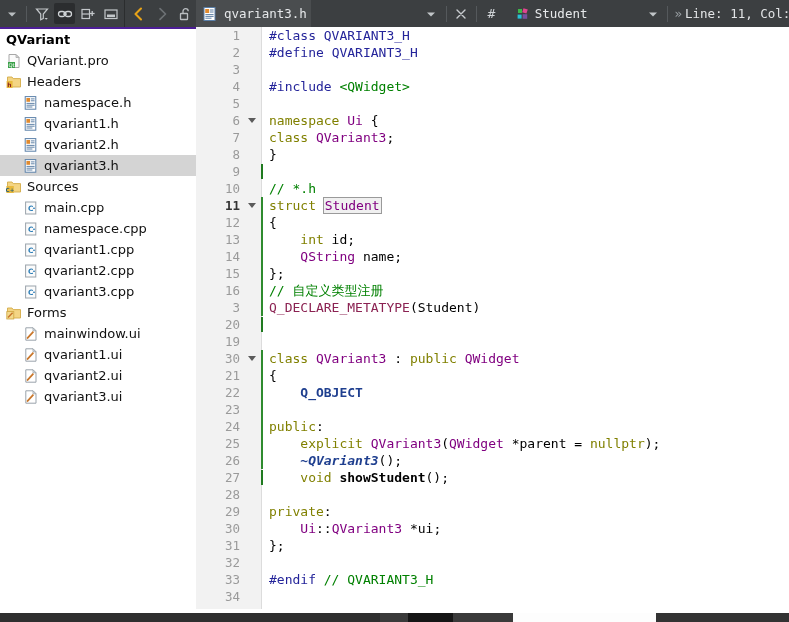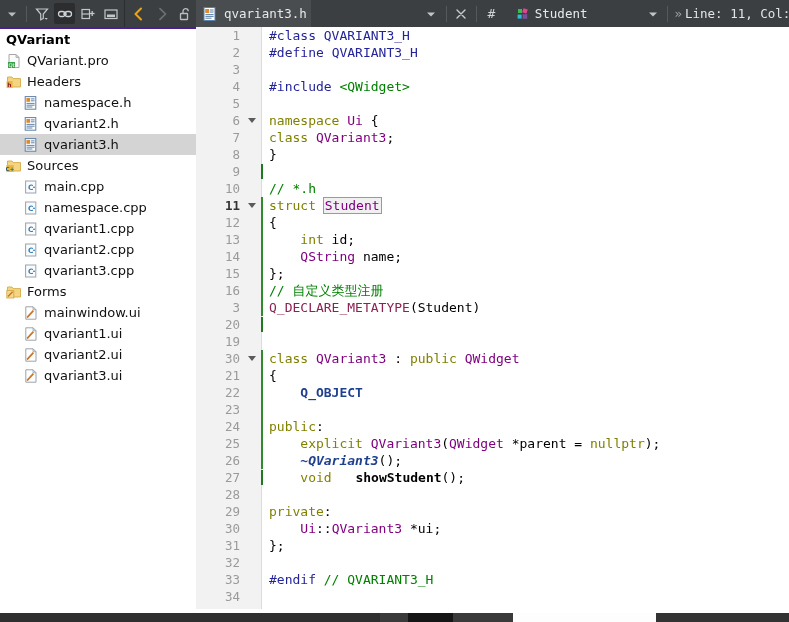--- a/index.html
+++ b/index.html
@@ -150,21 +150,21 @@
   }
 
   
   .k  { color: #808000; }            
   .pp { color: #24249a; }            
   .ty { color: #800080; }            
   .cm { color: #008000; }            
   .st { color: #008000; }            
   .mac{ color: #8b2252; }            
   .ob { color: #1f3f8f; font-weight: bold; }  
-  .fn { color: #000; font-weight: bold; margin-left: 16px; }     
+  .fn { color: #000; font-weight: bold; }     
   .dt { color: #1f3f8f; font-weight: bold; font-style: italic; } 
   .pl { color: #000; }
   .symbox {
     border: 1px solid #9a9a9a; background: #f0f0f0;
     padding: 0 1px; margin: 0 -1px; color: #800080;
   }
 
   
   .edge-bottom {
     position: absolute; left: 196px; top: 609px;
@@ -324,20 +324,34 @@
               <rect x="2.2" y="1.6" width="10.6" height="12.6" fill="#ffffff" stroke="#5b80a9" stroke-width="1"></rect>
               <rect x="3.4" y="3" width="3.6" height="3.8" fill="#e08a2e"></rect>
               <line x1="7.8" y1="3.9" x2="11.6" y2="3.9" stroke="#50769e" stroke-width="0.9"></line>
               <line x1="7.8" y1="5.8" x2="11.6" y2="5.8" stroke="#50769e" stroke-width="0.9"></line>
               <line x1="3.5" y1="8.4" x2="11.6" y2="8.4" stroke="#50769e" stroke-width="0.9"></line>
               <line x1="3.5" y1="10.2" x2="11.6" y2="10.2" stroke="#50769e" stroke-width="0.9"></line>
               <line x1="3.5" y1="12" x2="9.4" y2="12" stroke="#50769e" stroke-width="0.9"></line>
             </svg>
           </span>
           <span class="tr-label">namespace.h</span>
+        </div>
+        <div class="tree-row tr-ind2">
+          <span>
+            <svg class="ico" viewBox="0 0 16 16">
+              <rect x="2.2" y="1.6" width="10.6" height="12.6" fill="#ffffff" stroke="#5b80a9" stroke-width="1"></rect>
+              <rect x="3.4" y="3" width="3.6" height="3.8" fill="#e08a2e"></rect>
+              <line x1="7.8" y1="3.9" x2="11.6" y2="3.9" stroke="#50769e" stroke-width="0.9"></line>
+              <line x1="7.8" y1="5.8" x2="11.6" y2="5.8" stroke="#50769e" stroke-width="0.9"></line>
+              <line x1="3.5" y1="8.4" x2="11.6" y2="8.4" stroke="#50769e" stroke-width="0.9"></line>
+              <line x1="3.5" y1="10.2" x2="11.6" y2="10.2" stroke="#50769e" stroke-width="0.9"></line>
+              <line x1="3.5" y1="12" x2="9.4" y2="12" stroke="#50769e" stroke-width="0.9"></line>
+            </svg>
+          </span>
+          <span class="tr-label">qvariant1.h</span>
         </div>
         <div class="tree-row tr-ind2">
           <span>
             <svg class="ico" viewBox="0 0 16 16">
               <rect x="2.2" y="1.6" width="10.6" height="12.6" fill="#ffffff" stroke="#5b80a9" stroke-width="1"></rect>
               <rect x="3.4" y="3" width="3.6" height="3.8" fill="#e08a2e"></rect>
               <line x1="7.8" y1="3.9" x2="11.6" y2="3.9" stroke="#50769e" stroke-width="0.9"></line>
               <line x1="7.8" y1="5.8" x2="11.6" y2="5.8" stroke="#50769e" stroke-width="0.9"></line>
               <line x1="3.5" y1="8.4" x2="11.6" y2="8.4" stroke="#50769e" stroke-width="0.9"></line>
               <line x1="3.5" y1="10.2" x2="11.6" y2="10.2" stroke="#50769e" stroke-width="0.9"></line>

